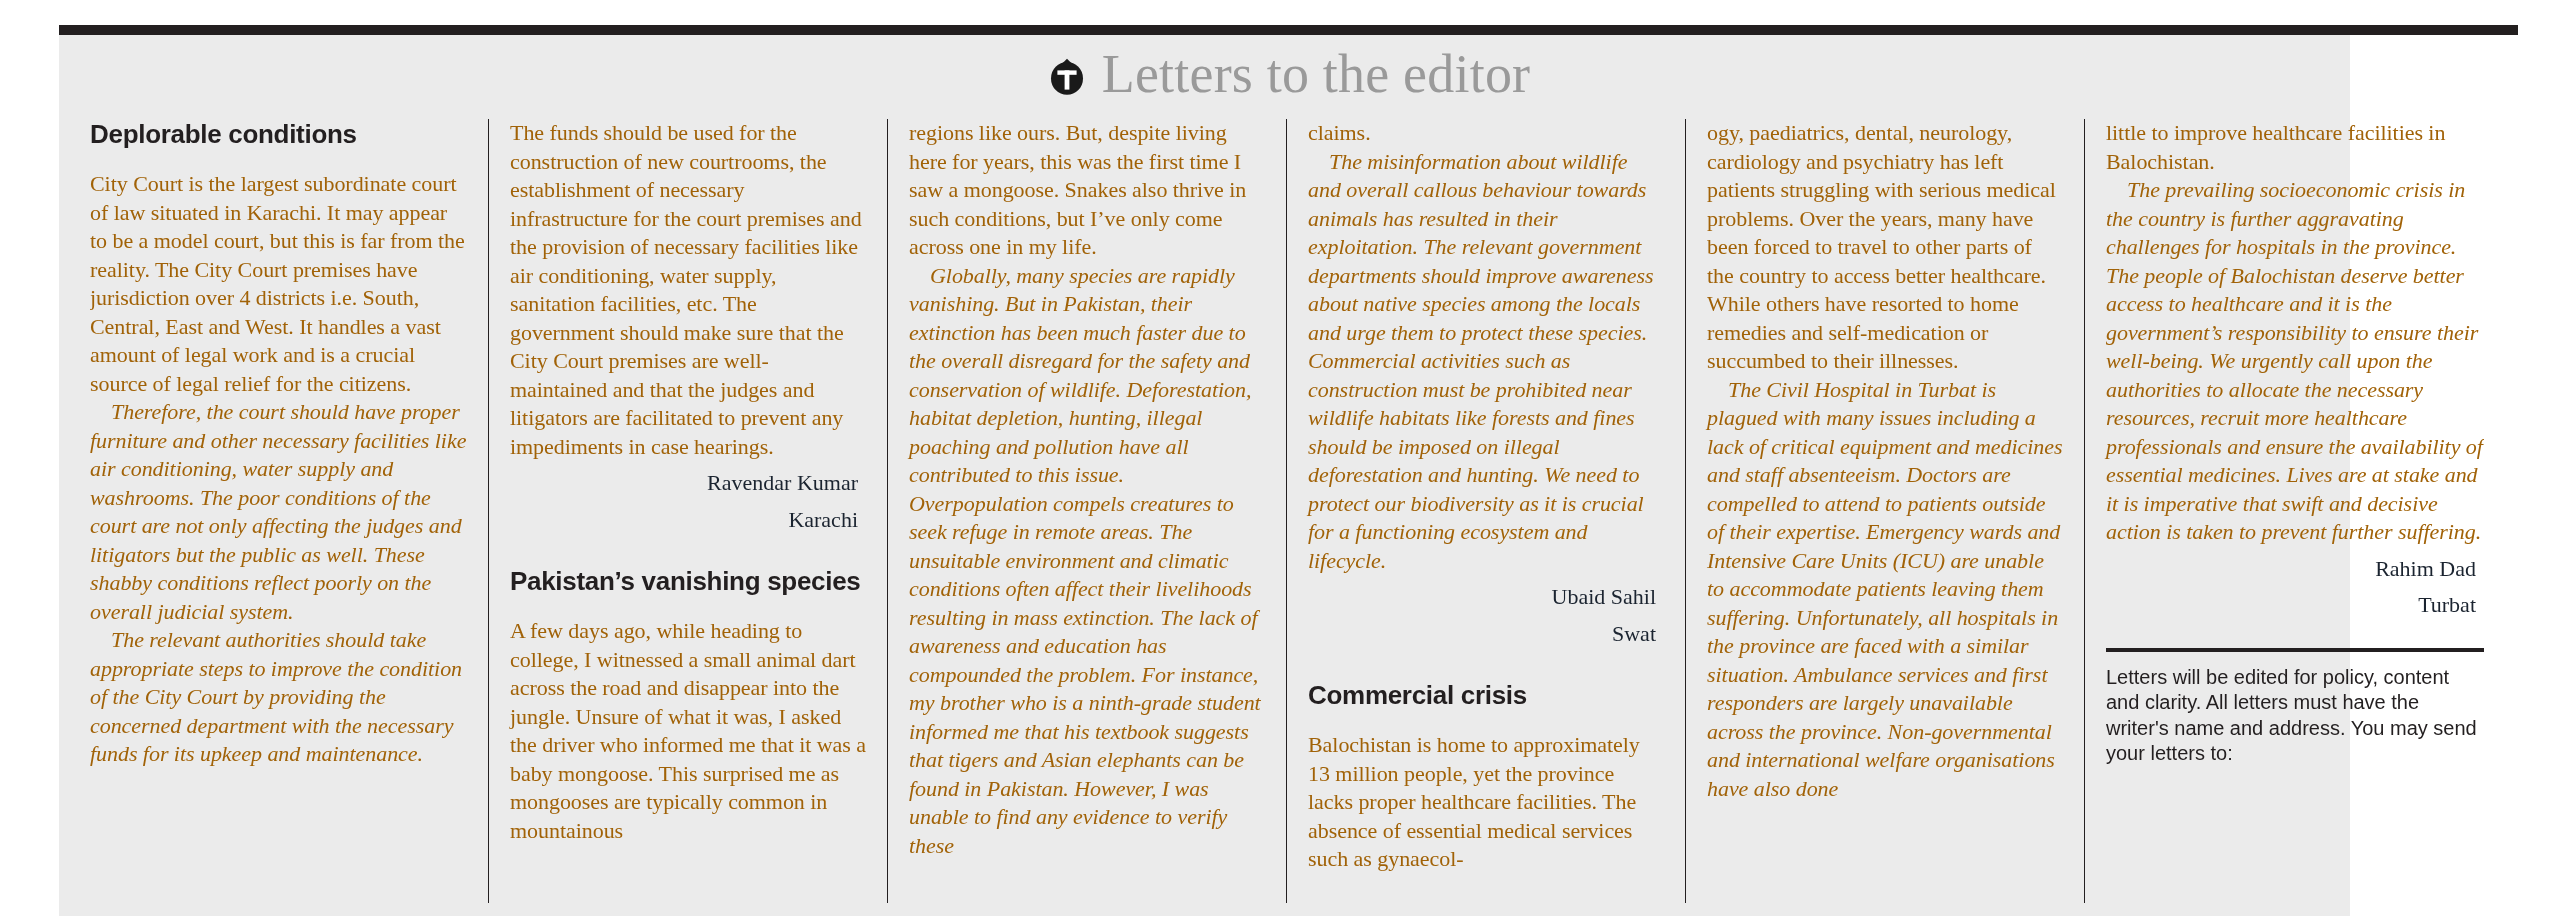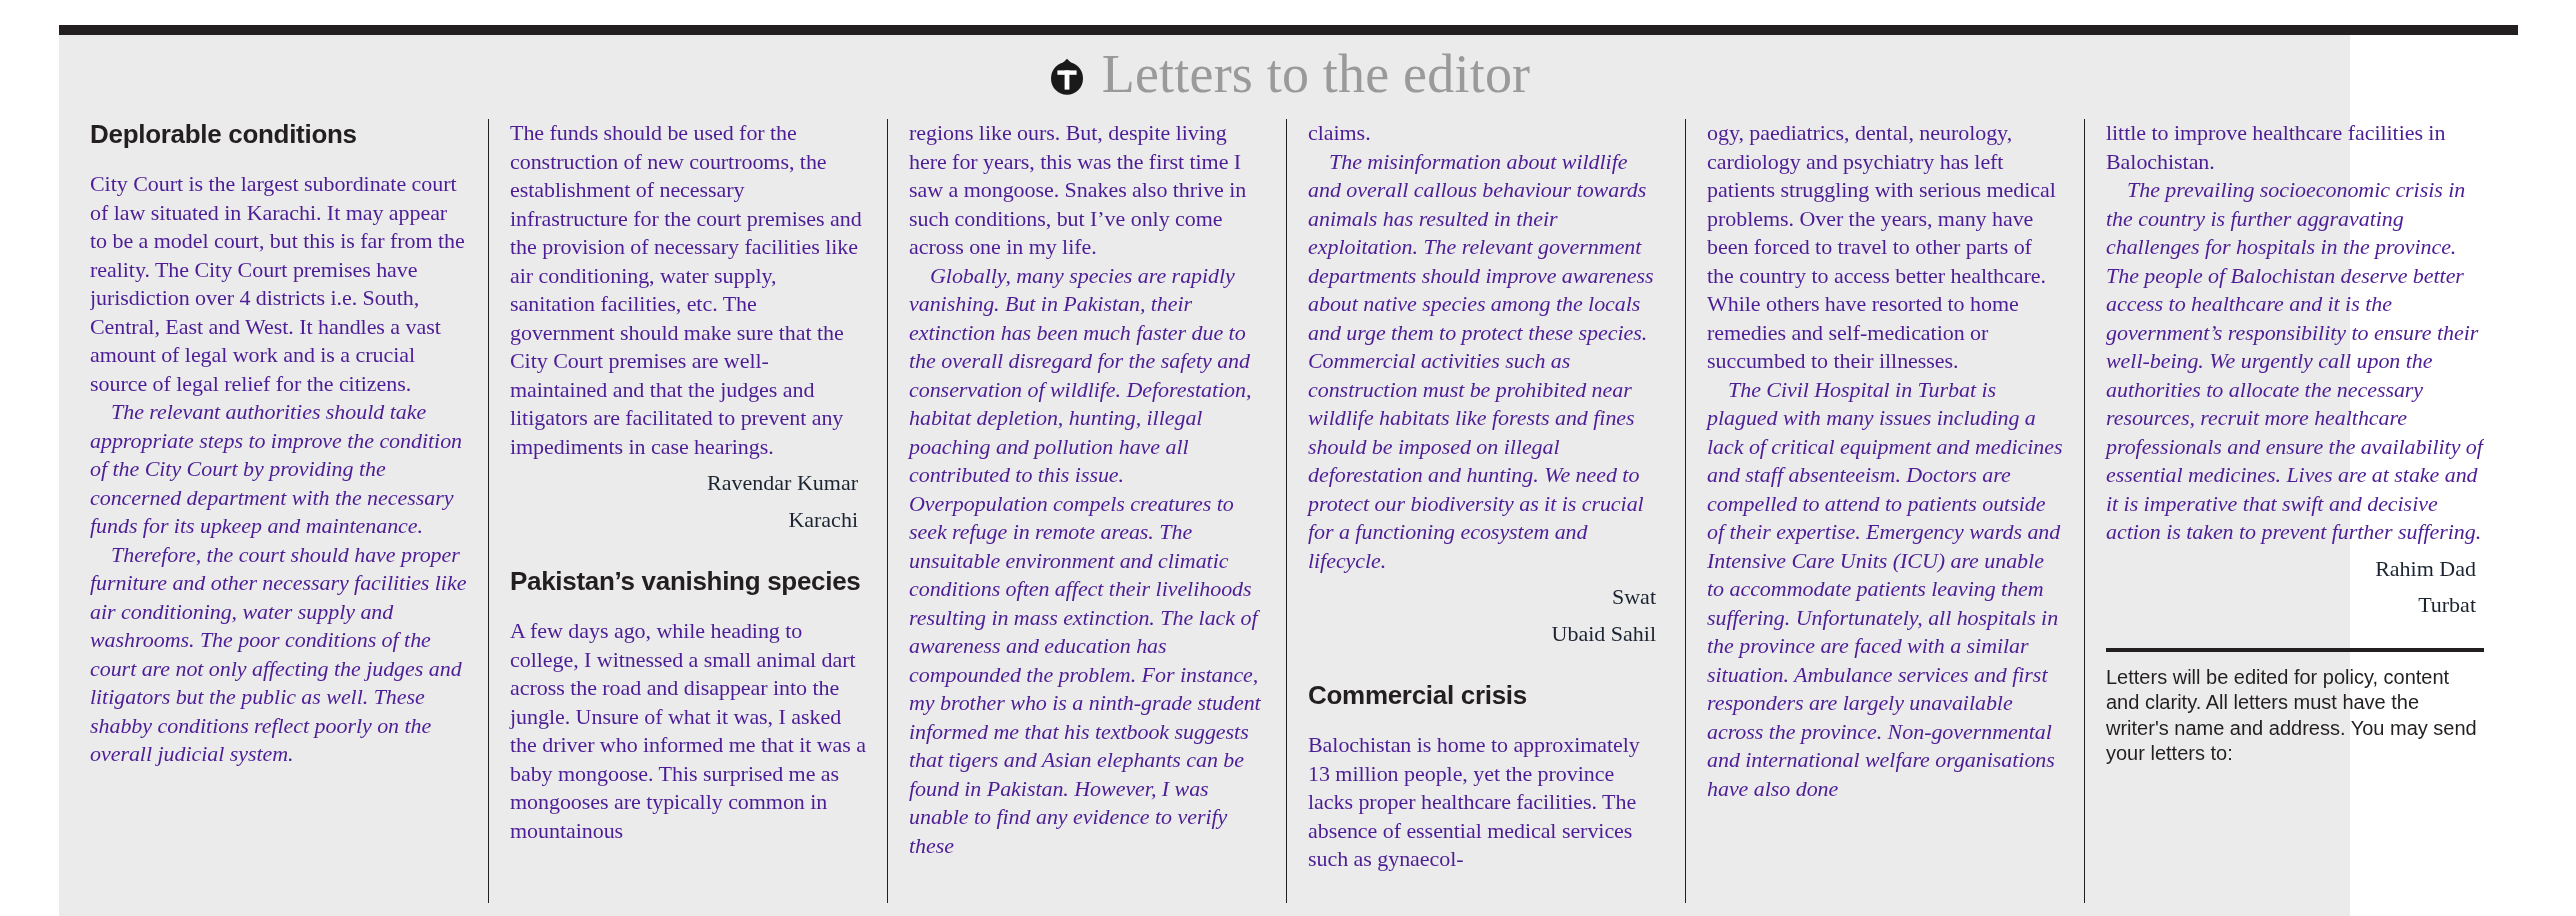--- a/index.html
+++ b/index.html
@@ -121,21 +121,21 @@
     margin: 0 0 21px 0;
     letter-spacing: -0.3px;
   }
   h2.letter-title.mid {
     margin-top: 32px;
   }
   p.body {
     font-family: "Liberation Serif", "DejaVu Serif", serif;
     font-size: 22px;
     line-height: 28.5px;
-    color: #4c1d95;
+    color: #a16207;
     margin: 0;
     text-align: left;
     hyphens: none;
     letter-spacing: -0.05px;
   }
   p.body + p.body { margin-top: 0; }
   p.body.indent { text-indent: 21px; font-style: italic; }
 
   p.signature {
     font-family: "Liberation Serif", "DejaVu Serif", serif;
@@ -183,22 +183,22 @@
     </svg>
     <div class="masthead-title">Letters to the editor</div>
   </div>
 
   <div class="columns">
 
     <div class="col">
       <div class="col-inner">
         <h2 class="letter-title">Deplorable conditions</h2>
         <p class="body">City Court is the largest subordinate court of law situated in Karachi. It may appear to be a model court, but this is far from the reality. The City Court premises have jurisdiction over 4 districts i.e. South, Central, East and West. It handles a vast amount of legal work and is a crucial source of legal relief for the citizens.</p>
+        <p class="body indent">Therefore, the court should have proper furniture and other necessary facilities like air conditioning, water supply and washrooms. The poor conditions of the court are not only affecting the judges and litigators but the public as well. These shabby conditions reflect poorly on the overall judicial system.</p>
         <p class="body indent">The relevant authorities should take appropriate steps to improve the condition of the City Court by providing the concerned department with the necessary funds for its upkeep and maintenance.</p>
-        <p class="body indent">Therefore, the court should have proper furniture and other necessary facilities like air conditioning, water supply and washrooms. The poor conditions of the court are not only affecting the judges and litigators but the public as well. These shabby conditions reflect poorly on the overall judicial system.</p>
       </div>
     </div>
 
     <div class="col">
       <div class="col-inner">
         <p class="body">The funds should be used for the construction of new courtrooms, the establishment of necessary infrastructure for the court premises and the provision of necessary facilities like air conditioning, water supply, sanitation facilities, etc. The government should make sure that the City Court premises are well-maintained and that the judges and litigators are facilitated to prevent any impediments in case hearings.</p>
         <p class="signature">Ravendar Kumar</p>
         <p class="signature">Karachi</p>
         <h2 class="letter-title mid">Pakistan’s vanishing species</h2>
         <p class="body">A few days ago, while heading to college, I witnessed a small animal dart across the road and disappear into the jungle. Unsure of what it was, I asked the driver who informed me that it was a baby mongoose. This surprised me as mongooses are typically common in mountainous</p>
@@ -209,22 +209,22 @@
       <div class="col-inner">
         <p class="body">regions like ours. But, despite living here for years, this was the first time I saw a mongoose. Snakes also thrive in such conditions, but I’ve only come across one in my life.</p>
         <p class="body indent">Globally, many species are rapidly vanishing. But in Pakistan, their extinction has been much faster due to the overall disregard for the safety and conservation of wildlife. Deforestation, habitat depletion, hunting, illegal poaching and pollution have all contributed to this issue. Overpopulation compels creatures to seek refuge in remote areas. The unsuitable environment and climatic conditions often affect their livelihoods resulting in mass extinction. The lack of awareness and education has compounded the problem. For instance, my brother who is a ninth-grade student informed me that his textbook suggests that tigers and Asian elephants can be found in Pakistan. However, I was unable to find any evidence to verify these</p>
       </div>
     </div>
 
     <div class="col">
       <div class="col-inner">
         <p class="body">claims.</p>
         <p class="body indent">The misinformation about wildlife and overall callous behaviour towards animals has resulted in their exploitation. The relevant government departments should improve awareness about native species among the locals and urge them to protect these species. Commercial activities such as construction must be prohibited near wildlife habitats like forests and fines should be imposed on illegal deforestation and hunting. We need to protect our biodiversity as it is crucial for a functioning ecosystem and lifecycle.</p>
+        <p class="signature">Ubaid Sahil</p>
         <p class="signature">Swat</p>
-        <p class="signature">Ubaid Sahil</p>
         <h2 class="letter-title mid">Commercial crisis</h2>
         <p class="body">Balochistan is home to approximately 13 million people, yet the province lacks proper healthcare facilities. The absence of essential medical services such as gynaecol-</p>
       </div>
     </div>
 
     <div class="col">
       <div class="col-inner">
         <p class="body">ogy, paediatrics, dental, neurology, cardiology and psychiatry has left patients struggling with serious medical problems. Over the years, many have been forced to travel to other parts of the country to access better healthcare. While others have resorted to home remedies and self-medication or succumbed to their illnesses.</p>
         <p class="body indent">The Civil Hospital in Turbat is plagued with many issues including a lack of critical equipment and medicines and staff absenteeism. Doctors are compelled to attend to patients outside of their expertise. Emergency wards and Intensive Care Units (ICU) are unable to accommodate patients leaving them suffering. Unfortunately, all hospitals in the province are faced with a similar situation. Ambulance services and first responders are largely unavailable across the province. Non-governmental and international welfare organisations have also done</p>
       </div>

